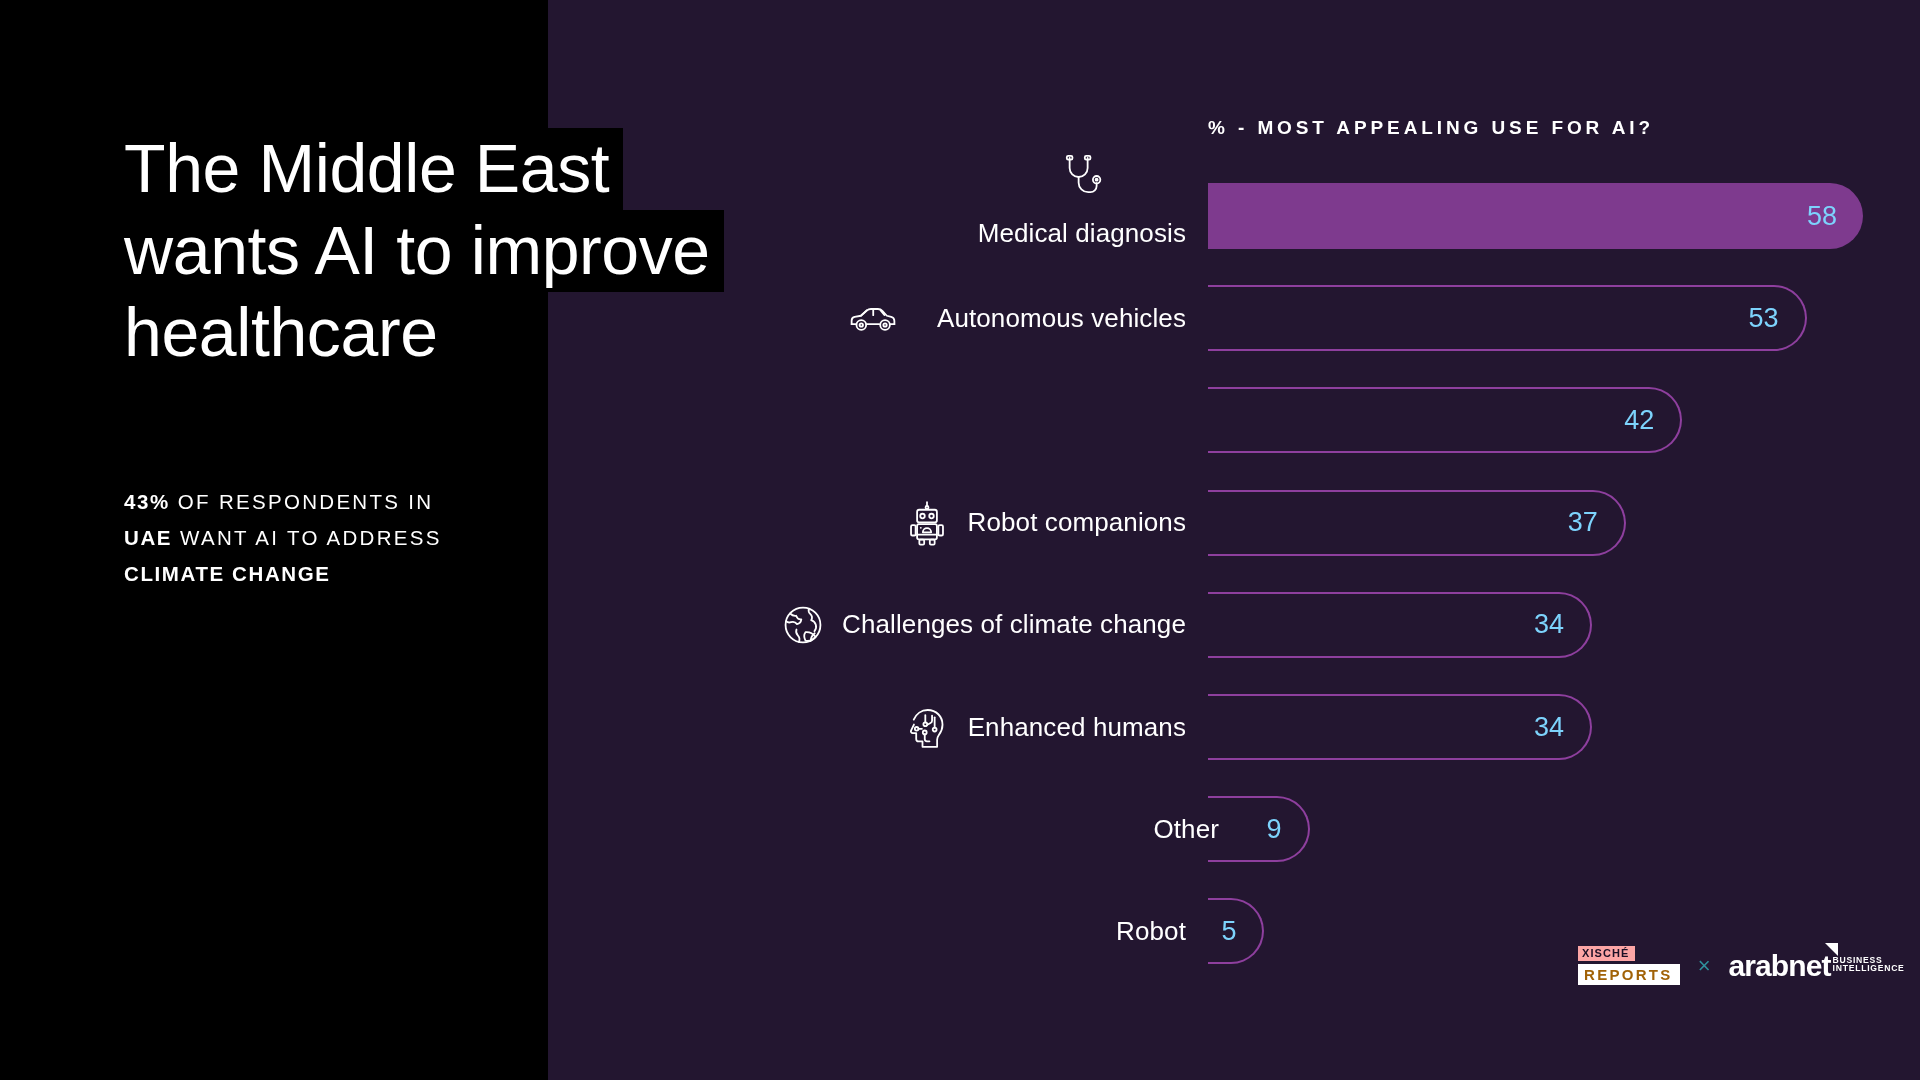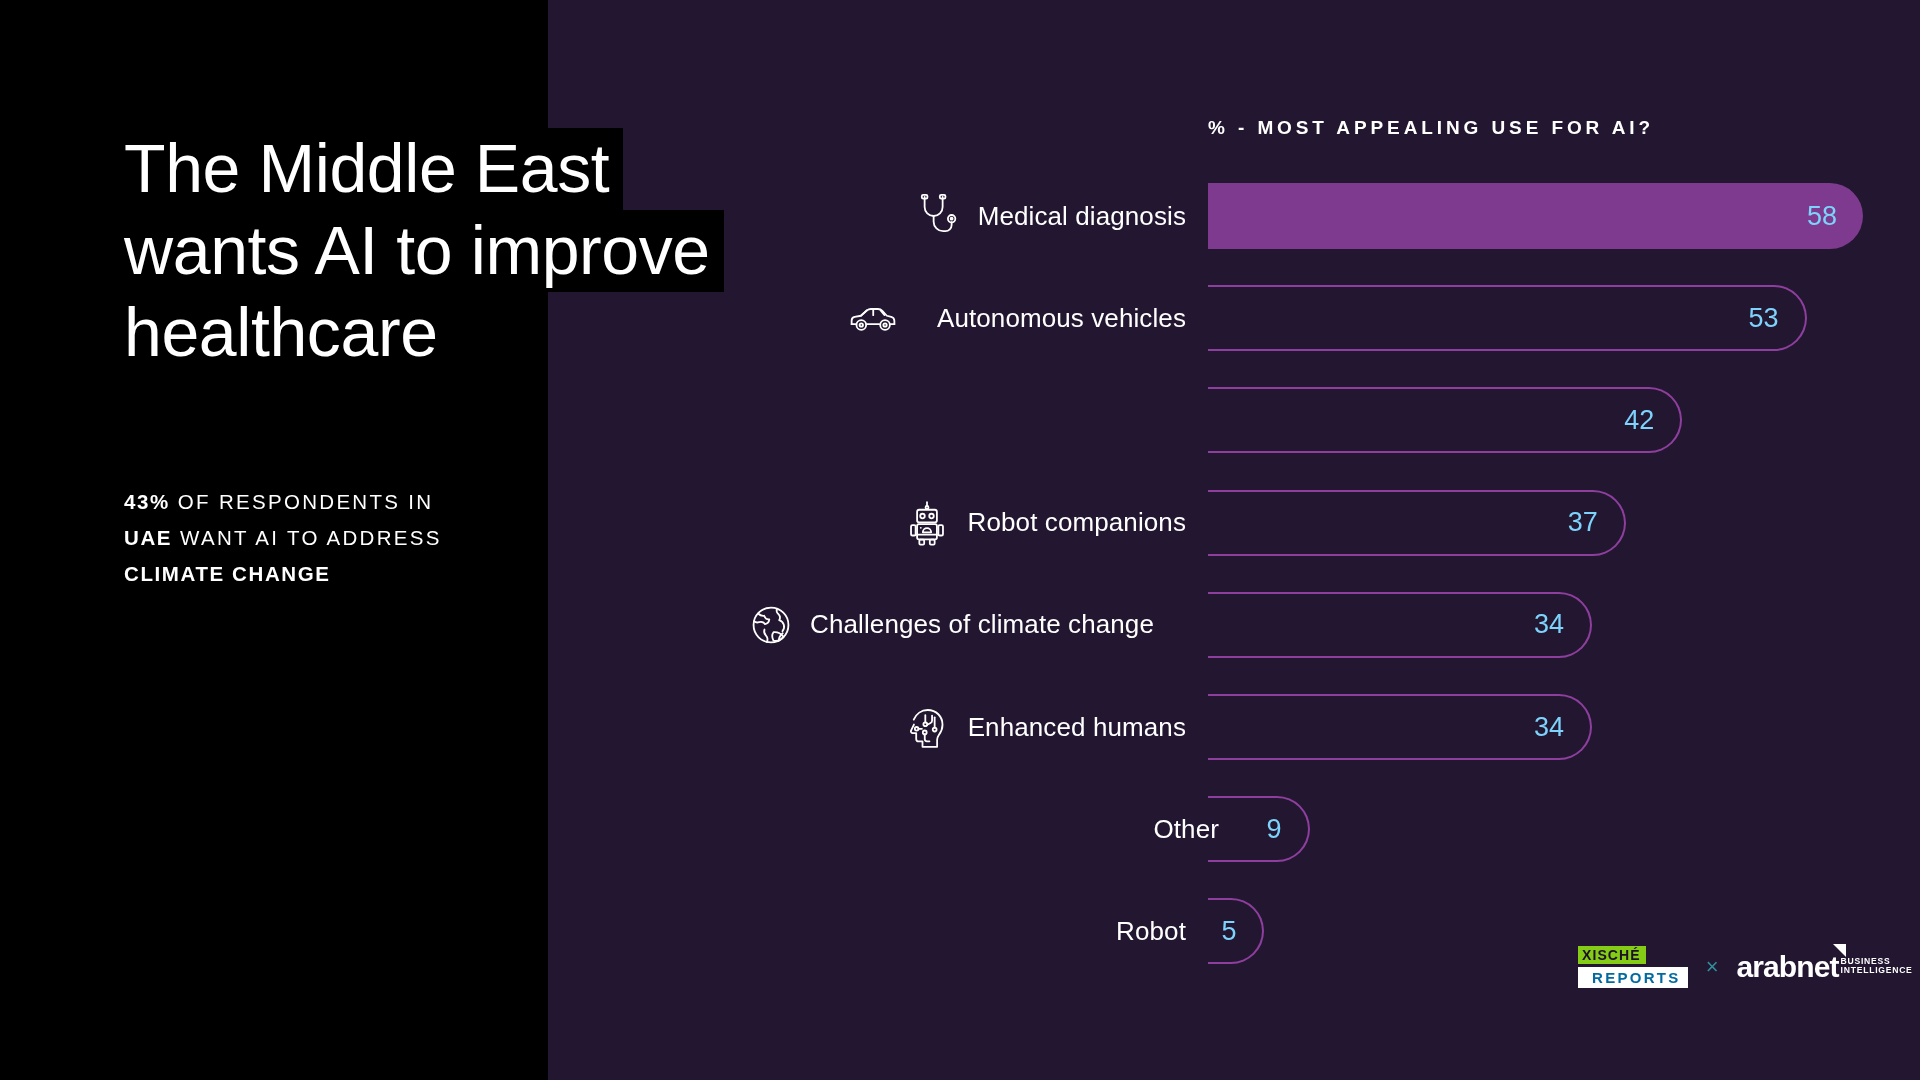--- a/index.html
+++ b/index.html
@@ -116,28 +116,28 @@
   }
 
   
   #logos {
     position:absolute;
     left:1578px; top:946px;
     display:flex; align-items:center; gap:16px;
   }
   #xische-logo { display:flex; flex-direction:column; align-items:flex-start; gap:3px; }
   .xische-top {
-    background:#84cc16; color:#1b1026;
-    font-size:14px; font-weight:700; letter-spacing:1.1px;
+    background:#fca5a5; color:#1b1026;
+    font-size:11px; font-weight:700; letter-spacing:1.1px;
     padding:2px 5px 2px 4px; line-height:1;
   }
   .xische-bot {
-    background:#ffffff; color:#0369a1;
+    background:#ffffff; color:#a16207;
     font-size:15px; font-weight:700; letter-spacing:2.3px;
-    padding:3px 7px 3px 14px; line-height:1;
+    padding:3px 7px 3px 6px; line-height:1;
   }
   #logo-x { color:#2f8f9a; font-size:22px; font-weight:300; line-height:1; padding:0 2px; }
   #arabnet-logo { display:flex; align-items:flex-start; }
   .arabnet-main {
     position:relative;
     color:#ffffff;
     font-size:30px; font-weight:700; letter-spacing:-0.9px; line-height:1;
   }
   .arabnet-flag {
     position:absolute; right:-7px; top:-8px;
@@ -165,21 +165,21 @@
 <div id="subtitle-block">
   <span class="sub-line"><b>43%</b><span> OF RESPONDENTS IN</span></span>
   <span class="sub-line"><b>UAE</b><span> WANT AI TO ADDRESS</span></span>
   <span class="sub-line"><b>CLIMATE CHANGE</b></span>
 </div>
 
 <div id="chart">
   <div id="chart-title">% - MOST APPEALING USE FOR AI?</div>
   <div id="rows">
       <div class="row" style="top: 183px;">
-        <div class="row-label-wrap" style="right: 734px;">
+        <div class="row-label-wrap" style="right: 734px; flex-direction: column;">
           <span class="row-icon">
             <svg width="54" height="54" viewBox="0 0 48 48">
     <g stroke="#fff" fill="none" stroke-width="1.6" stroke-linecap="round" stroke-linejoin="round">
       <path d="M13 7v9a8 8 0 0 0 16 0V7"></path>
       <rect x="10.5" y="5.2" width="5" height="3.4" rx="1.2"></rect>
       <rect x="26.5" y="5.2" width="5" height="3.4" rx="1.2"></rect>
       <path d="M21 24v5a8.5 8.5 0 0 0 8.5 8.5h2A5.5 5.5 0 0 0 37 32v-2.5"></path>
       <circle cx="37" cy="26.4" r="3.3"></circle>
       <circle cx="37" cy="26.4" r="0.9"></circle>
     </g>
@@ -238,21 +238,21 @@
     </g>
             </svg>
           </span>
           <span class="row-label">Robot companions</span>
         </div>
         <div class="bar outline" style="left: 1208px; width: 417.845px;">
           <span class="bar-value">37</span>
         </div>
       </div>
       <div class="row" style="top: 591.8px;">
-        <div class="row-label-wrap" style="right: 766px; gap: 12px;">
+        <div class="row-label-wrap" style="right: 734px; gap: 12px;">
           <span class="row-icon">
             <svg width="54" height="54" viewBox="0 0 48 48">
     <g stroke="#fff" fill="none" stroke-width="1.6" stroke-linecap="round" stroke-linejoin="round">
       <circle cx="24" cy="24" r="15.5"></circle>
       <path d="M12.5 13.8c1.7 1.6 3.6 2.3 5.4 2 .9 2.4 2.5 3.5 4.6 3.2-.3 2.4-1.6 3.8-3.8 4.2-1.4-1.9-3.2-2.5-5.4-1.7-1.6.6-3 .3-4.3-.8"></path>
       <path d="M29.2 9.9c-.5 1.6-.1 3 1.2 4.2 1.8 1.7 2.1 3.6.9 5.6 2.1.6 3.5 2 4.1 4.1.6 2.1.2 4-1.2 5.7"></path>
       <path d="M20.4 39.1c.9-2.2.6-4.1-1-5.8-1.5-1.6-1.9-3.3-1.2-5.3"></path>
       <path d="M26.2 30.4c3.5-.4 6.5 1 9 4.2-2.4 2.9-5.4 4-9 3.3-1.5-3-1.5-5.5 0-7.5z"></path>
       <path d="M30.8 38.2c.1-2.8 1.3-5.1 3.6-6.9"></path>
     </g>

